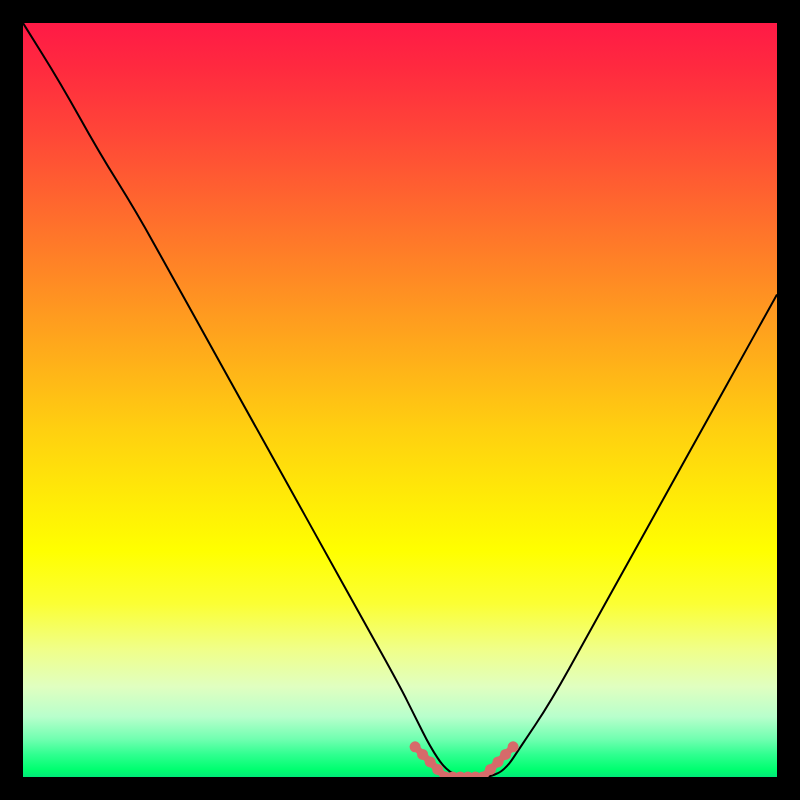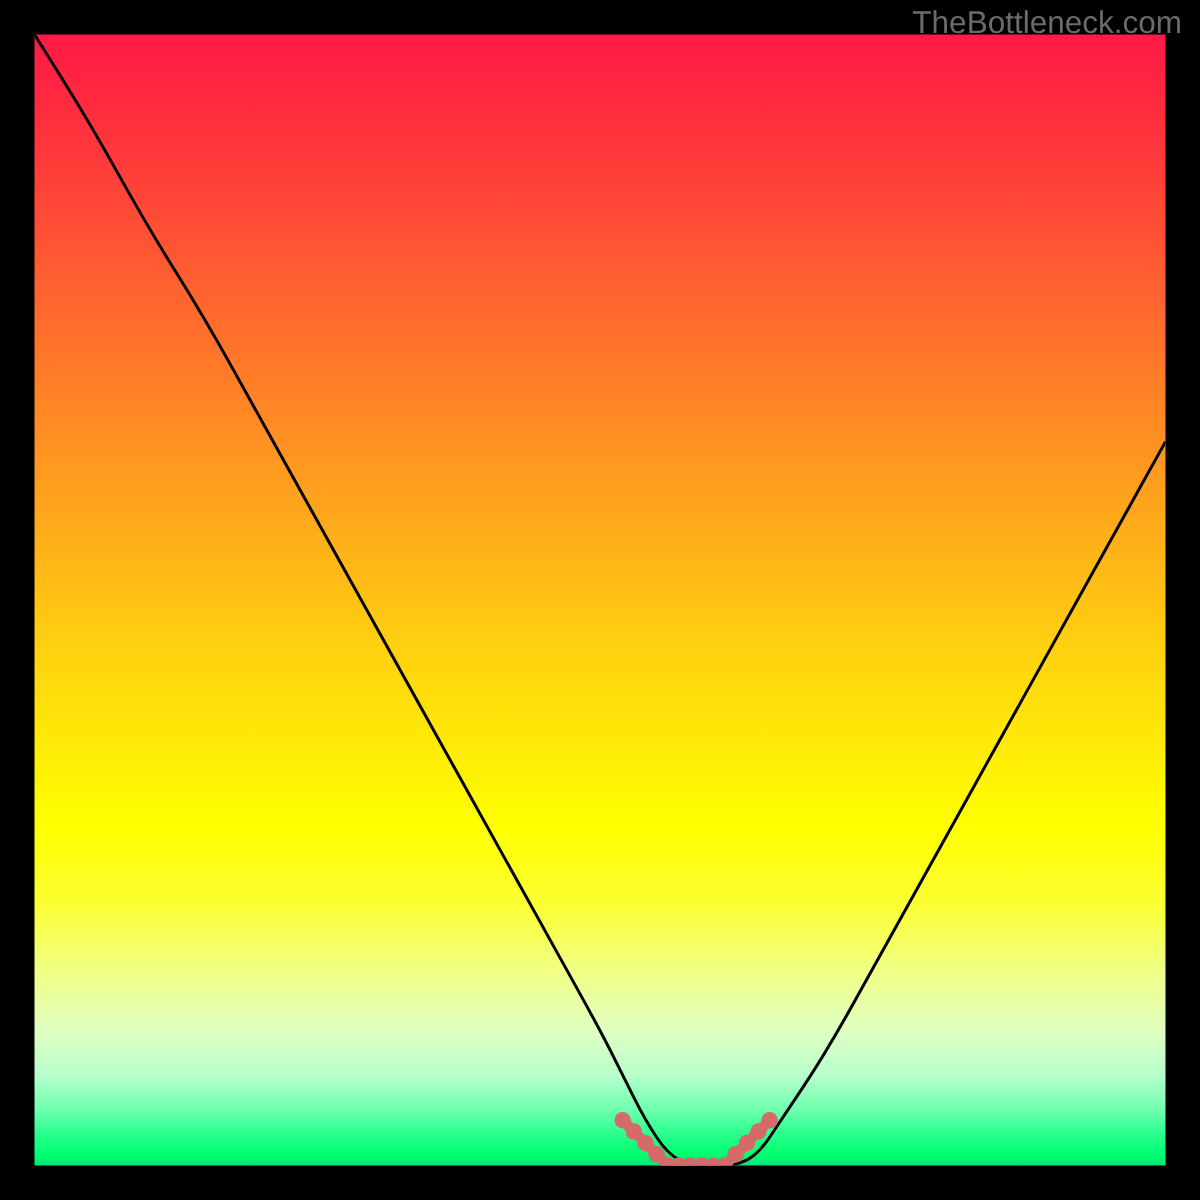--- a/index.html
+++ b/index.html
@@ -60,21 +60,20 @@
     top: 23px;
     width: 754px;
     height: 754px;
     z-index: 5;
   }
 </style>
 </head>
 <body>
 
 <div class="container">
-  <div class="watermark">TheBottleneck.com</div>
   <div class="plot-area"></div>
   <svg class="curve-layer" viewBox="0 0 754 754" preserveAspectRatio="none">
     <path id="main-curve" fill="none" stroke="#000000" stroke-width="2" d="M 0 0 Q 0 0 18.85 30.159999999999968 Q 37.7 60.319999999999936 56.550000000000004 94.25 Q 75.4 128.18000000000006 94.25 158.34000000000003 Q 113.1 188.5 131.95 222.42999999999998 Q 150.8 256.35999999999996 169.65 290.28999999999996 Q 188.5 324.22 207.35 358.15000000000003 Q 226.2 392.08000000000004 245.04999999999998 426.01 Q 263.9 459.94 282.75 493.87 Q 301.6 527.8 320.45000000000005 561.73 Q 339.3 595.66 358.15 629.5899999999999 Q 377 663.52 384.54 678.5999999999999 Q 392.08000000000004 693.68 399.62 708.76 Q 407.16 723.84 414.70000000000005 735.1500000000001 Q 422.24000000000007 746.46 429.78000000000003 750.23 Q 437.32 754 444.86 754 Q 452.4 754 459.94 754 Q 467.48 754 475.02 750.23 Q 482.56 746.46 490.1 735.1500000000001 Q 497.64000000000004 723.84 512.72 701.22 Q 527.8 678.6 546.65 644.6700000000001 Q 565.5 610.74 584.35 576.81 Q 603.2 542.88 622.05 508.95 Q 640.9 475.02 659.75 441.09 Q 678.6 407.15999999999997 697.45 373.22999999999996 Q 716.3 339.29999999999995 735.15 305.37 T 754 271.44"></path>
     <g id="dots">
         <path d="M 392.08000000000004 723.84 L 399.62 731.38 L 407.16 738.92 L 414.70000000000005 746.46 L 422.24000000000007 754 L 429.78 754 L 437.32 754 L 444.85999999999996 754 L 452.4 754 L 459.94 754 L 467.48 746.46 L 475.02 738.92 L 482.56 731.38 L 490.1 723.84" stroke="#d66a6a" stroke-width="7" fill="none" stroke-linecap="round"></path>
         <circle cx="392.08000000000004" cy="723.84" r="5.5" fill="#d66a6a"></circle>
         <circle cx="399.62" cy="731.38" r="5.5" fill="#d66a6a"></circle>
         <circle cx="407.16" cy="738.92" r="5.5" fill="#d66a6a"></circle>
         <circle cx="414.70000000000005" cy="746.46" r="5.5" fill="#d66a6a"></circle>
         <circle cx="422.24000000000007" cy="754" r="5.5" fill="#d66a6a"></circle>

